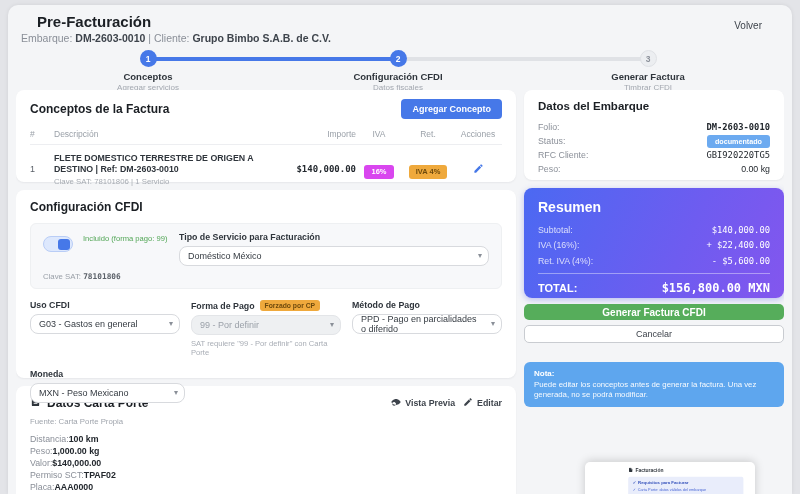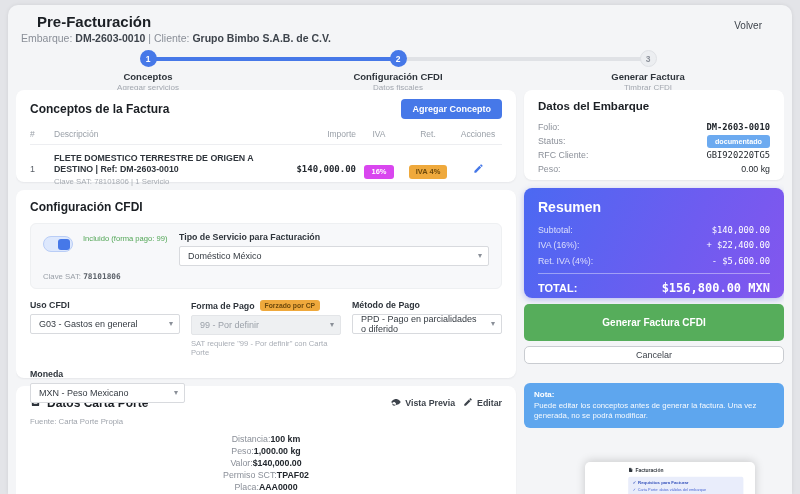--- a/index.html
+++ b/index.html
@@ -65,21 +65,21 @@
   .cp-box { margin-top:9px; background:#f7f8fa; border:1px solid #eef0f2; border-radius:6px; padding:8px 12px 7px; }
   .cp-row { display:flex; align-items:flex-start; gap:10px; }
   .toggle { width:30px; height:16px; border-radius:9px; background:#dde8fd; border:1px solid #b9cdf6;
             position:relative; flex:none; margin-top:4px; cursor:pointer; }
   .toggle-knob { position:absolute; right:2px; top:1.5px; width:12px; height:11px; border-radius:3px; background:#4678e8; }
   .cp-label { width:86px; flex:none; }
   .cp-label-main { font-size:8.8px; color:#3e444c; line-height:1.2; }
   .cp-label-sub { font-size:7.6px; color:#52a656; margin-top:2px; }
   .cp-service { flex:1; }
   .field-label { font-size:8.8px; font-weight:bold; color:#2f353c; margin-bottom:4px; }
-  .sel { position:relative; background:#fff; border:1px solid #d8dade; border-radius:2px; height:20px;
+  .sel { position:relative; background:#fff; border:1px solid #d8dade; border-radius:8px; height:20px;
          font-size:9px; color:#353b42; padding:0 18px 0 8px; display:flex; align-items:center; cursor:pointer; }
   .sel .chev { position:absolute; right:6px; top:50%; transform:translateY(-52%); color:#8a8f98; font-size:8px; }
   .sel.disabled { background:#eef0f2; color:#9ba1a9; border-color:#e3e5e8; }
   .clave-sat { font-size:7.8px; color:#9aa0a8; margin-top:6px; }
   .clave-sat .mono { color:#5a6068; font-weight:bold; }
   .cfg-grid { display:flex; gap:11px; margin-top:11px; }
   .cfg-col { flex:1; min-width:0; }
   .label-row { display:flex; align-items:center; gap:5px; margin-bottom:4px; }
   .label-row .field-label { margin-bottom:0; }
   .badge-cp { font-size:6.8px; padding:2px 5px; }
@@ -90,21 +90,21 @@
   .card-carta { height:130px; padding:10px 14px; margin-top:8px; }
   .cc-head { display:flex; align-items:center; justify-content:space-between; }
   .cc-title { display:flex; align-items:center; gap:6px; font-size:12px; font-weight:bold; color:#1b1f24; }
   .cc-title svg { width:11px; height:11px; fill:#2f353c; }
   .cc-actions { display:flex; align-items:center; gap:8px; }
   .link-btn { display:flex; align-items:center; gap:4px; background:none; border:none; cursor:pointer;
               font-size:8.8px; font-weight:bold; color:#3e444c; }
   .link-btn svg { width:10px; height:10px; fill:#3e444c; }
   .fuente { font-size:7.8px; color:#a0a5ad; margin-top:7px; }
   .kv-list { margin-top:7px; }
-  .kv-row { display:flex; justify-content:center; align-items:center; height:12px; }
+  .kv-row { display:flex; justify-content:flex-start; align-items:center; height:12px; }
   .kv-label { font-size:8.8px; color:#8a8f98; }
   .kv-value { font-size:8.8px; font-weight:bold; color:#23282e; }
 
   
   .card-embarque { height:90px; padding:10px 14px; }
   .emb-title { font-size:11.5px; font-weight:bold; color:#1b1f24; }
   .emb-rows { margin-top:8px; }
   .emb-row { display:flex; justify-content:space-between; align-items:center; height:14px; }
   .badge-blue { background:#6caaf0; color:#fff; font-size:7.2px; font-weight:bold; padding:2px 8px; border-radius:3px; }
 
@@ -115,21 +115,21 @@
   .res-rows { margin-top:7px; }
   .res-row { display:flex; justify-content:space-between; align-items:center; height:15.5px; }
   .res-label { font-size:8.8px; color:rgba(255,255,255,.78); }
   .res-value { font-size:8.8px; color:#fff; }
   .res-divider { border-top:1px solid rgba(255,255,255,.4); margin-top:4px; }
   .res-total { display:flex; justify-content:space-between; align-items:center; margin-top:7px; }
   .res-total-label { font-size:11px; font-weight:bold; }
   .res-total-value { font-size:12px; font-weight:bold; }
 
   .btn-generate { display:block; width:100%; margin-top:6px; background:#56ad5b; color:#fff; border:none;
-                  border-radius:5px; height:37px; font-size:10px; font-weight:bold; cursor:pointer;
+                  border-radius:5px; height:16px; font-size:10px; font-weight:bold; cursor:pointer;
                   font-family:"Liberation Sans",sans-serif; }
   .btn-cancel { display:block; width:100%; margin-top:5px; background:#fff; color:#3e444c; border:1px solid #c9ccd1;
                 border-radius:5px; height:18px; font-size:9px; cursor:pointer; font-family:"Liberation Sans",sans-serif; }
   .note { margin-top:19px; background:#5ea6ee; border-radius:6px; padding:7px 10px; color:#fff; }
   .note-title { font-size:8px; font-weight:bold; }
   .note-text { font-size:7.8px; line-height:1.3; margin-top:2px; color:rgba(255,255,255,.95); }
 
   
   .mini { position:absolute; left:585px; top:462px; width:170px; height:60px; background:#fff;
           border-radius:5px; box-shadow:0 -1px 10px rgba(0,0,0,.18); overflow:hidden; z-index:5; }

